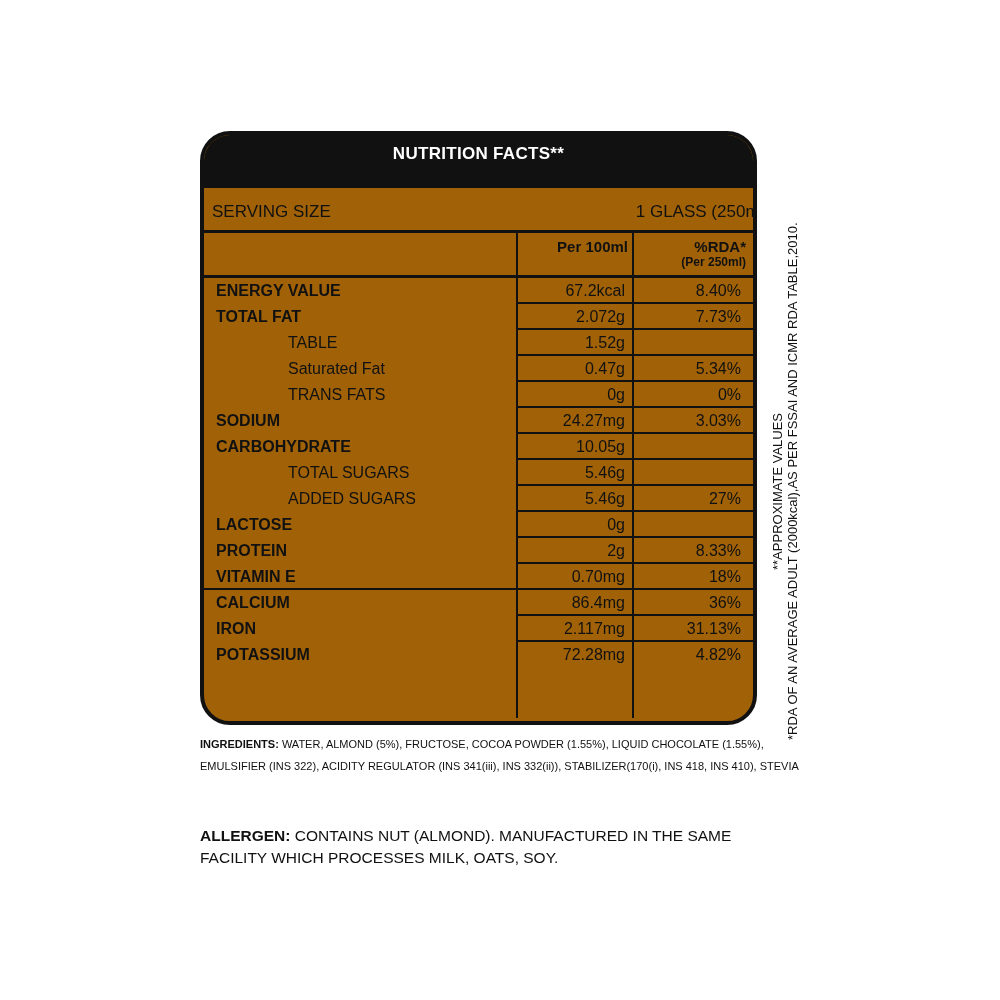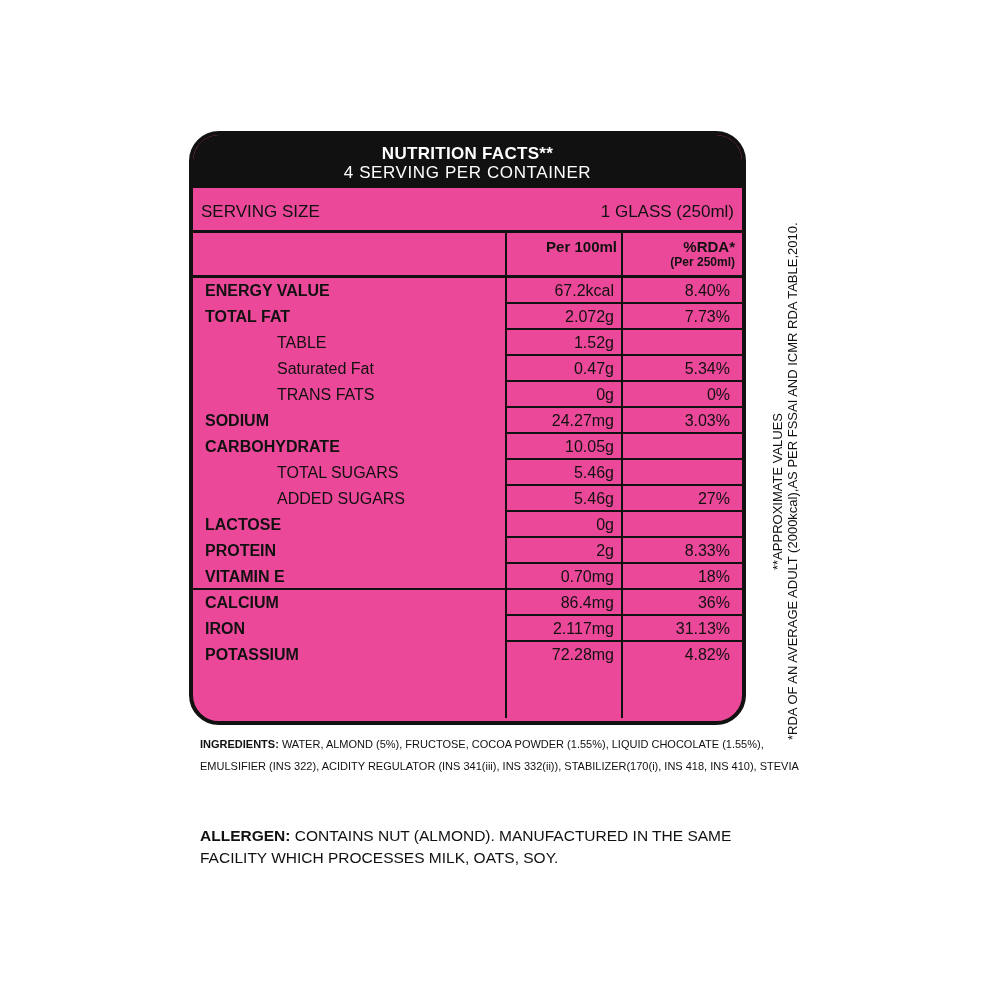--- a/index.html
+++ b/index.html
@@ -1,31 +1,31 @@
 <!DOCTYPE html>
 <html><head>
 <meta charset="utf-8">
 <style>
   html, body { margin:0; padding:0; }
   body {
     width:1000px; height:1000px; background:#ffffff; position:relative; overflow:hidden;
     font-family: "Liberation Sans", "DejaVu Sans", sans-serif; color:#111111;
   }
   .panel {
-    position:absolute; left:189px; top:131px; width:549px; height:586px;
-    border:4px solid #111111; border-radius:30px; overflow:hidden; background:#ec4899;
+    position:absolute; left:200px; top:131px; width:549px; height:586px;
+    border:4px solid #111111; border-radius:30px; overflow:hidden; background:#a16207;
   }
   .header {
     position:absolute; left:0; top:0; width:100%; height:53px; background:#111111; color:#ffffff;
     text-align:center;
   }
   .header .t1 { position:absolute; left:0; right:0; top:9px; font-size:17px; font-weight:bold; letter-spacing:0.3px; line-height:19px; }
   .header .t2 { position:absolute; left:0; right:0; top:28px; font-size:17px; letter-spacing:0.6px; line-height:19px; }
   .serving {
-    position:absolute; left:0; top:53px; width:100%; height:42px; border-bottom:3px solid #111;
+    position:absolute; left:0; top:53px; width:100%; height:42px; border-bottom:3px solid #111;padding-left:24px;
   }
   .serving .lbl { position:absolute; left:8px; top:14px; font-size:17px; }
   .serving .val { position:absolute; right:8px; top:14px; font-size:17px; }
   .colhead {
     position:absolute; left:0; top:98px; width:100%; height:42px; border-bottom:3px solid #111;
   }
   .vline { position:absolute; top:98px; width:2px; background:#111; }
   .vline.v1 { left:312px; height:485px; }
   .vline.v2 { left:428px; height:485px; }
   .colhead .c2 { position:absolute; left:314px; width:110px; top:5px; text-align:right; font-weight:bold; font-size:15px; }
@@ -52,21 +52,20 @@
   .allergen {
     position:absolute; left:200px; top:825px; width:600px; font-size:15.5px; line-height:21.5px;
   }
 </style>
 </head>
 <body>
 
 <div class="panel">
   <div class="header">
     <div class="t1">NUTRITION FACTS**</div>
-    <div class="t2">4 SERVING PER CONTAINER</div>
   </div>
   <div class="serving">
     <span class="lbl">SERVING SIZE</span>
     <span class="val">1 GLASS (250ml)</span>
   </div>
   <div class="colhead">
     <div class="c2">Per 100ml</div>
     <div class="c3">%RDA*</div>
     <div class="c3sub">(Per 250ml)</div>
   </div>

